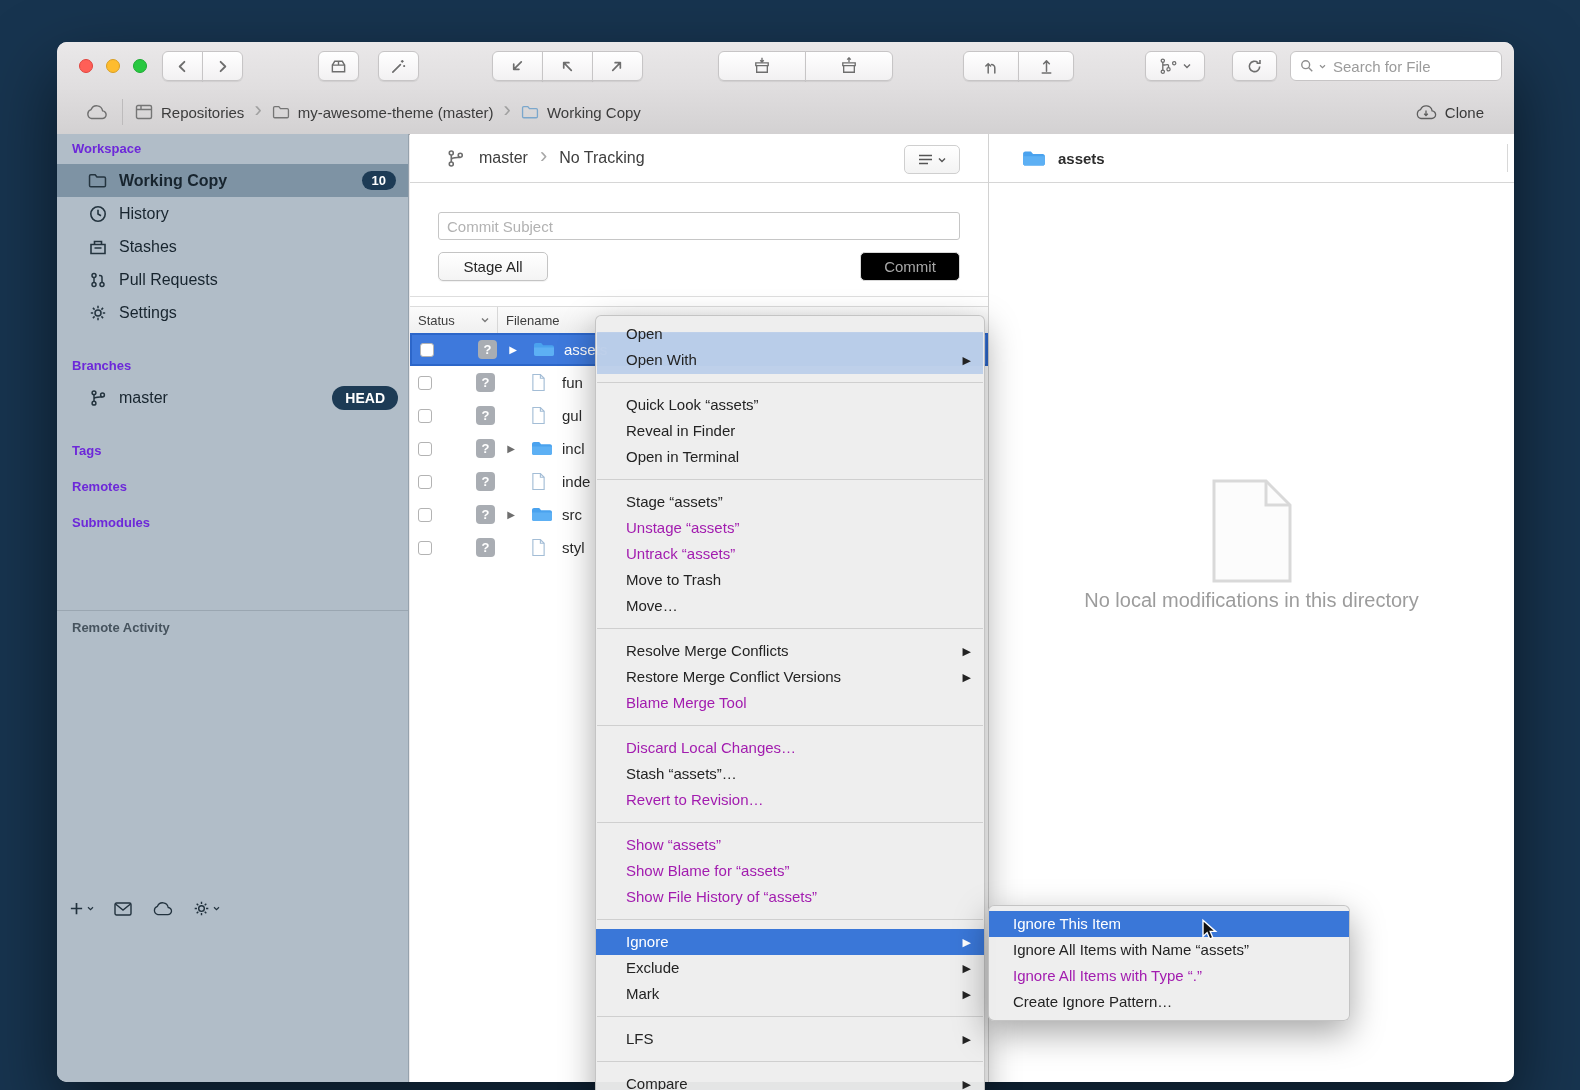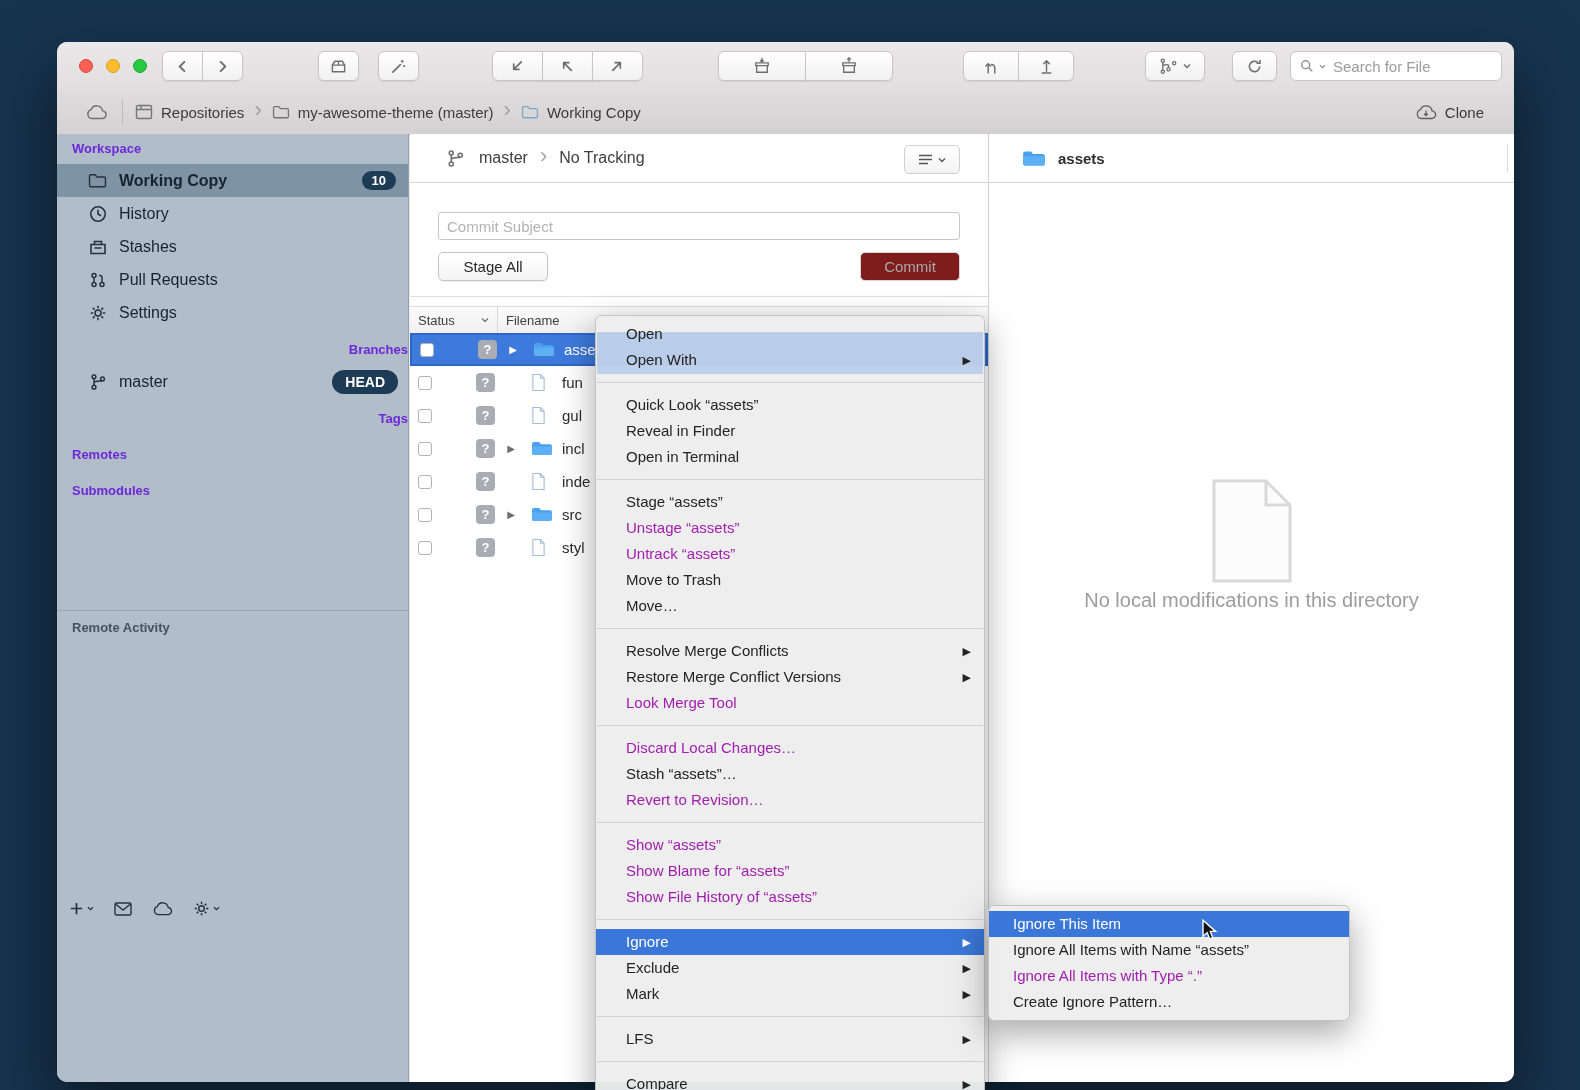--- a/index.html
+++ b/index.html
@@ -54,21 +54,21 @@
   .crumb-sep{color:#a0a0a0;font-size:22px;margin:0 10px;line-height:1;transform:translateY(-2px);}
   .clone-btn{margin-left:auto;margin-right:30px;display:flex;align-items:center;gap:8px;color:#3a3a3a;}
   .clone-btn .ic{color:#5f5f5f;}
 
   
   .sidebar{position:absolute;top:92px;bottom:0;left:0;width:352px;background:#b1bdc8;
     border-right:1px solid #96a2ad;box-sizing:content-box;}
   .sb-label{font-size:13px;font-weight:700;color:#6d28d9;margin-left:15px;height:17px;line-height:17px;}
   .sidebar{padding-top:6px;box-sizing:border-box;}
   .sb-label.first{margin-bottom:7px;}
-  .sb-label.mt16{margin-top:12px;margin-bottom:7px;text-align:right;}
+  .sb-label.mt16{margin-top:28px;margin-bottom:7px;}
   .sb-label.mt19{margin-top:19px;}
   .sb-item{height:33px;display:flex;align-items:center;padding-left:30px;font-size:16px;color:#17242e;}
   .sb-item .ic{width:21px;margin-right:11px;color:#24343f;}
   .sb-item.selected{background:#7e93a4;}
   .sb-item.selected .sb-item-label{font-weight:700;}
   .sb-badge{margin-left:auto;margin-right:12px;background:#1d3b55;color:#fff;font-size:13px;
     font-weight:700;border-radius:11px;padding:3px 10px;line-height:1;}
   .sb-badge.head{font-size:14px;padding:5px 13px;border-radius:14px;margin-right:10px;}
   .sb-divider{position:absolute;left:0;right:0;top:476px;height:1px;background:#9aa6b1;}
   .sb-remote-label{position:absolute;top:486px;left:15px;font-size:13px;font-weight:700;color:#46535e;}
@@ -85,21 +85,21 @@
   .bb-tracking{font-size:16px;color:#3e3e3e;}
   .bb-listbtn{position:absolute;right:28px;top:11px;width:54px;height:27px;display:flex;
     align-items:center;justify-content:center;gap:5px;background:linear-gradient(#fff,#f3f3f3);
     border:1px solid #cfcfcf;border-radius:5px;color:#555;}
   .commit-input{position:absolute;top:78px;left:28px;width:522px;height:28px;box-sizing:border-box;
     border:1px solid #c6c6c6;border-radius:3px;font-size:15px;font-family:inherit;padding:12px 8px;color:#ef4444;}
   .commit-input::placeholder{color:#b2b2b2;}
   .stage-all{position:absolute;top:118px;left:28px;width:110px;height:29px;background:linear-gradient(#fff,#f4f4f4);
     border:1px solid #c4c4c4;border-radius:5px;font-size:15px;font-family:inherit;color:#262626;
     box-shadow:0 1px 1px rgba(0,0,0,.06);}
-  .commit-btn{position:absolute;top:118px;left:450px;width:100px;height:29px;background:#7f1d1d;
+  .commit-btn{position:absolute;top:118px;left:450px;width:100px;height:29px;background:#000000;
     border:1px solid #d8d8d8;border-radius:5px;font-size:15px;font-family:inherit;color:#a8a8a8;}
   .commit-sep{position:absolute;top:162px;left:0;right:0;height:1px;background:#dedede;}
   .tableheader{position:absolute;top:172px;left:0;right:0;height:26px;
     background:linear-gradient(#fbfbfb,#f0f0f0);border-top:1px solid #dcdcdc;border-bottom:1px solid #d7d7d7;
     display:flex;align-items:center;font-size:13px;color:#3d3d3d;}
   .th-status{width:87px;padding-left:8px;box-sizing:border-box;display:flex;align-items:center;gap:26px;}
   .th-chev{color:#7a7a7a;}
   .th-filename{border-left:1px solid #d7d7d7;padding-left:8px;height:100%;display:flex;align-items:center;}
   .filerows{position:absolute;top:199px;left:0;right:0;}
   .frow{height:33px;display:flex;align-items:center;padding-left:8px;font-size:15px;color:#2b2b2b;
@@ -616,21 +616,21 @@
       <div class="menu-item"><span>Open in Terminal</span></div>
       <div class="menu-sep"></div>
       <div class="menu-item"><span>Stage “assets”</span></div>
       <div class="menu-item disabled"><span>Unstage “assets”</span></div>
       <div class="menu-item disabled"><span>Untrack “assets”</span></div>
       <div class="menu-item"><span>Move to Trash</span></div>
       <div class="menu-item"><span>Move…</span></div>
       <div class="menu-sep"></div>
       <div class="menu-item"><span>Resolve Merge Conflicts</span><span class="menu-arrow">▶</span></div>
       <div class="menu-item"><span>Restore Merge Conflict Versions</span><span class="menu-arrow">▶</span></div>
-      <div class="menu-item disabled"><span>Look Merge Tool</span></div>
+      <div class="menu-item disabled"><span>Blame Merge Tool</span></div>
       <div class="menu-sep"></div>
       <div class="menu-item disabled"><span>Discard Local Changes…</span></div>
       <div class="menu-item"><span>Stash “assets”…</span></div>
       <div class="menu-item disabled"><span>Revert to Revision…</span></div>
       <div class="menu-sep"></div>
       <div class="menu-item disabled"><span>Show “assets”</span></div>
       <div class="menu-item disabled"><span>Show Blame for “assets”</span></div>
       <div class="menu-item disabled"><span>Show File History of “assets”</span></div>
       <div class="menu-sep"></div>
       <div class="menu-item highlighted"><span>Ignore</span><span class="menu-arrow">▶</span></div>

